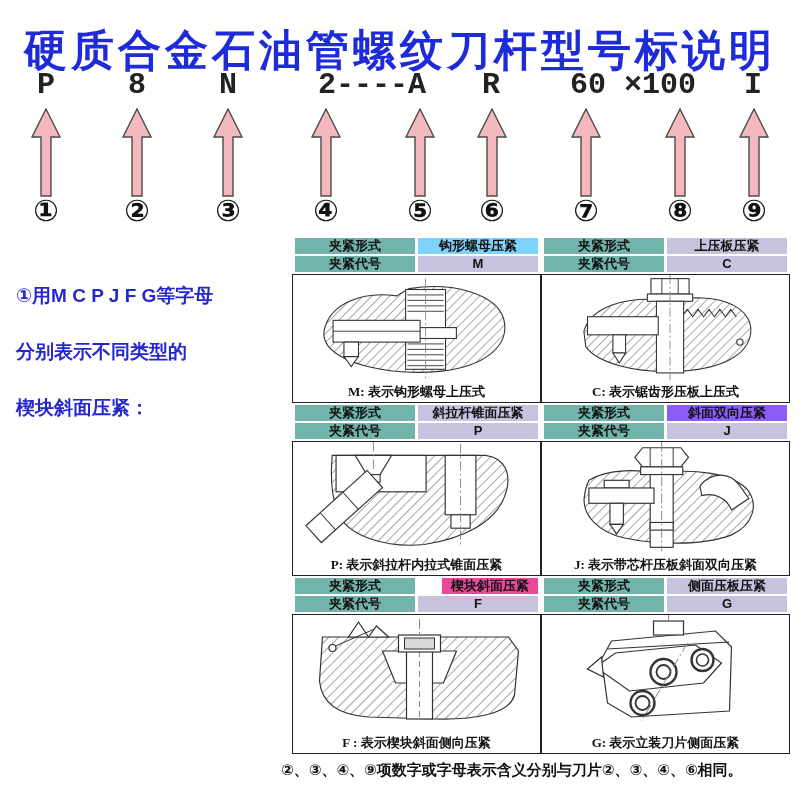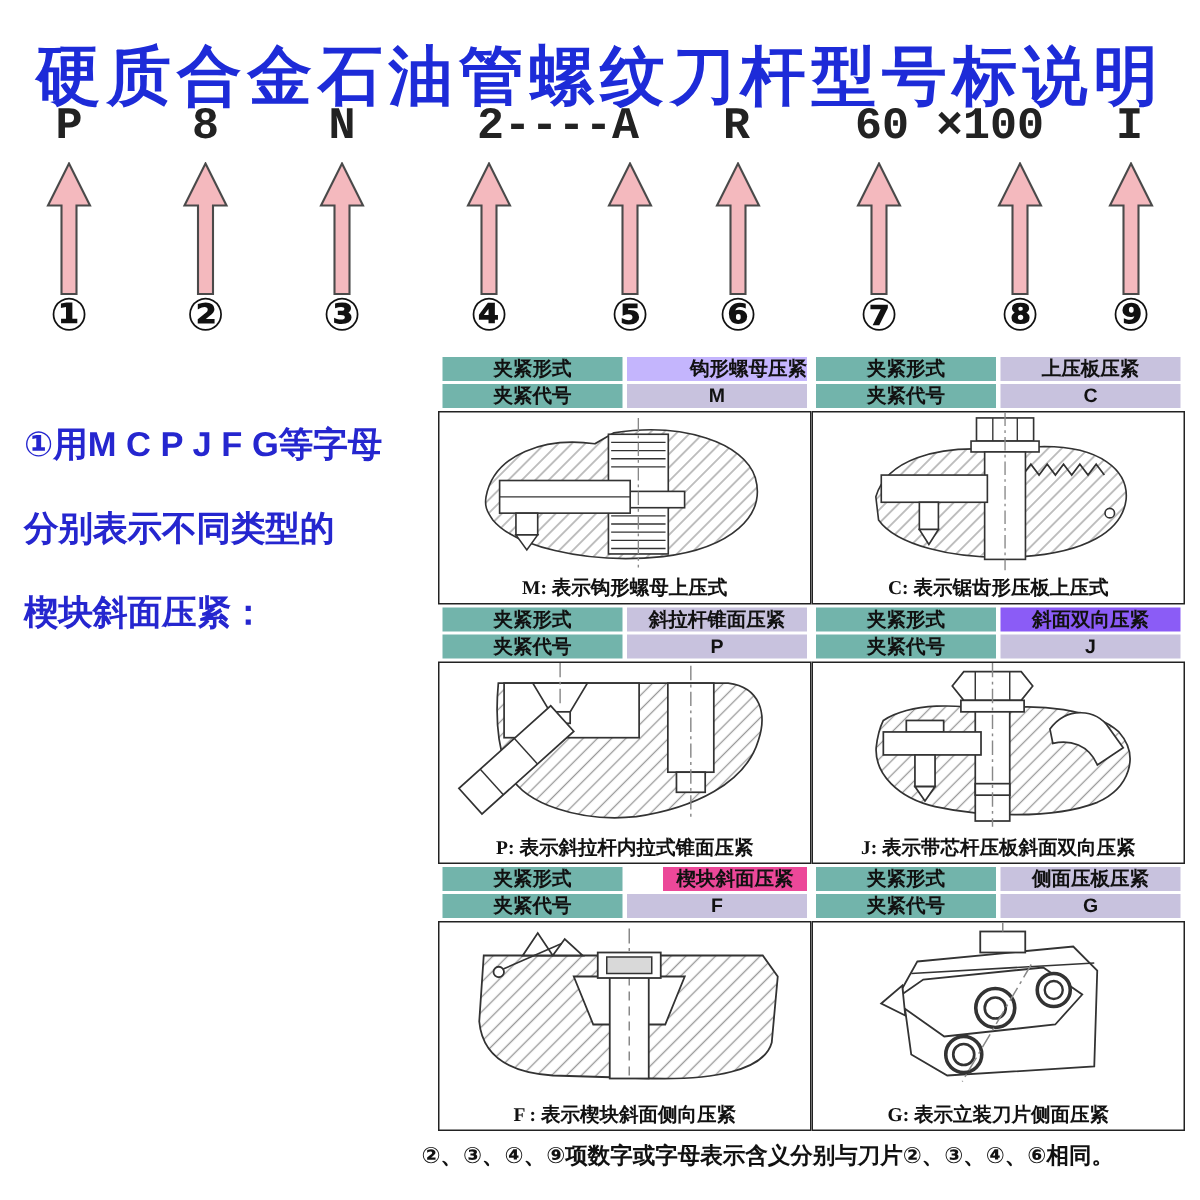--- a/index.html
+++ b/index.html
@@ -11,21 +11,21 @@
   .code-seg{position:absolute;top:0;transform:translateX(-50%);
             font-family:"Liberation Mono","DejaVu Sans Mono",monospace;
             font-weight:bold;font-size:30px;color:#222;white-space:pre;}
   #arrow-row{position:absolute;top:108px;left:0;width:800px;height:90px;}
   .up-arrow{position:absolute;top:0;}
   #circ-row{position:absolute;top:193px;left:0;width:800px;height:34px;}
   .circ{position:absolute;top:0;width:40px;transform:translateX(-50%);
         text-align:center;font-size:30px;font-weight:bold;color:#111;
         font-family:"DejaVu Sans",sans-serif;}
   #intro{position:absolute;left:16px;top:268px;width:274px;}
-  .intro-line{height:56px;line-height:56px;font-size:23px;font-weight:bold;white-space:nowrap;}
+  .intro-line{height:56px;line-height:56px;font-size:19px;font-weight:bold;white-space:nowrap;}
   #grid{position:absolute;left:292px;top:236px;width:498px;}
   .prow{display:grid;grid-template-columns:249px 249px;}
   .hdr{height:34px;margin:2px 3px;display:grid;grid-template-columns:1fr 1fr;
        grid-template-rows:16px 16px;gap:2px 3px;}
   .hcell{font-size:13px;font-weight:bold;text-align:center;line-height:16px;
          color:#111;overflow:hidden;white-space:nowrap;}
   .pbox{position:relative;border:1.5px solid #222;background:#fff;font-family:Liberation Serif, serif;}
   .r1 .pbox{height:127px;} .r2 .pbox{height:133px;} .r3 .pbox{height:138px;}
   .pbox svg.draw{position:absolute;left:0;top:0;right:0;bottom:20px;width:100%;height:calc(100% - 20px);}
   .cap{position:absolute;bottom:1px;left:0;width:100%;text-align:center;
@@ -89,21 +89,21 @@
 <div id="intro">
     <div class="intro-line" style="color: rgb(37, 38, 207);">①用M C P J F G等字母</div>
     <div class="intro-line" style="color: rgb(37, 38, 207);">分别表示不同类型的</div>
     <div class="intro-line" style="color: rgb(37, 38, 207);">楔块斜面压紧：</div>
   </div>
 <div id="grid">
     <div class="prow r1">
       <div>
         <div class="hdr">
           <div class="hcell" style="background: rgb(114, 180, 171);">夹紧形式</div>
-          <div class="hcell" style="background: #c4b5fd; text-align: right;">钩形螺母压紧</div>
+          <div class="hcell" style="background: #7dd3fc;">钩形螺母压紧</div>
           <div class="hcell" style="background: rgb(114, 180, 171);">夹紧代号</div>
           <div class="hcell" style="background: rgb(200, 194, 222);">M</div>
         </div>
         <div class="pbox">
           <svg class="draw" viewBox="0 0 240 118" preserveAspectRatio="xMidYMid meet">
             <defs>
               <pattern id="h-M" width="7" height="7" patternUnits="userSpaceOnUse" patternTransform="rotate(45)">
                 <rect width="7" height="7" fill="#fff"></rect>
                 <line x1="3.5" y1="0" x2="3.5" y2="7" stroke="#999" stroke-width="0.9"></line>
               </pattern>

